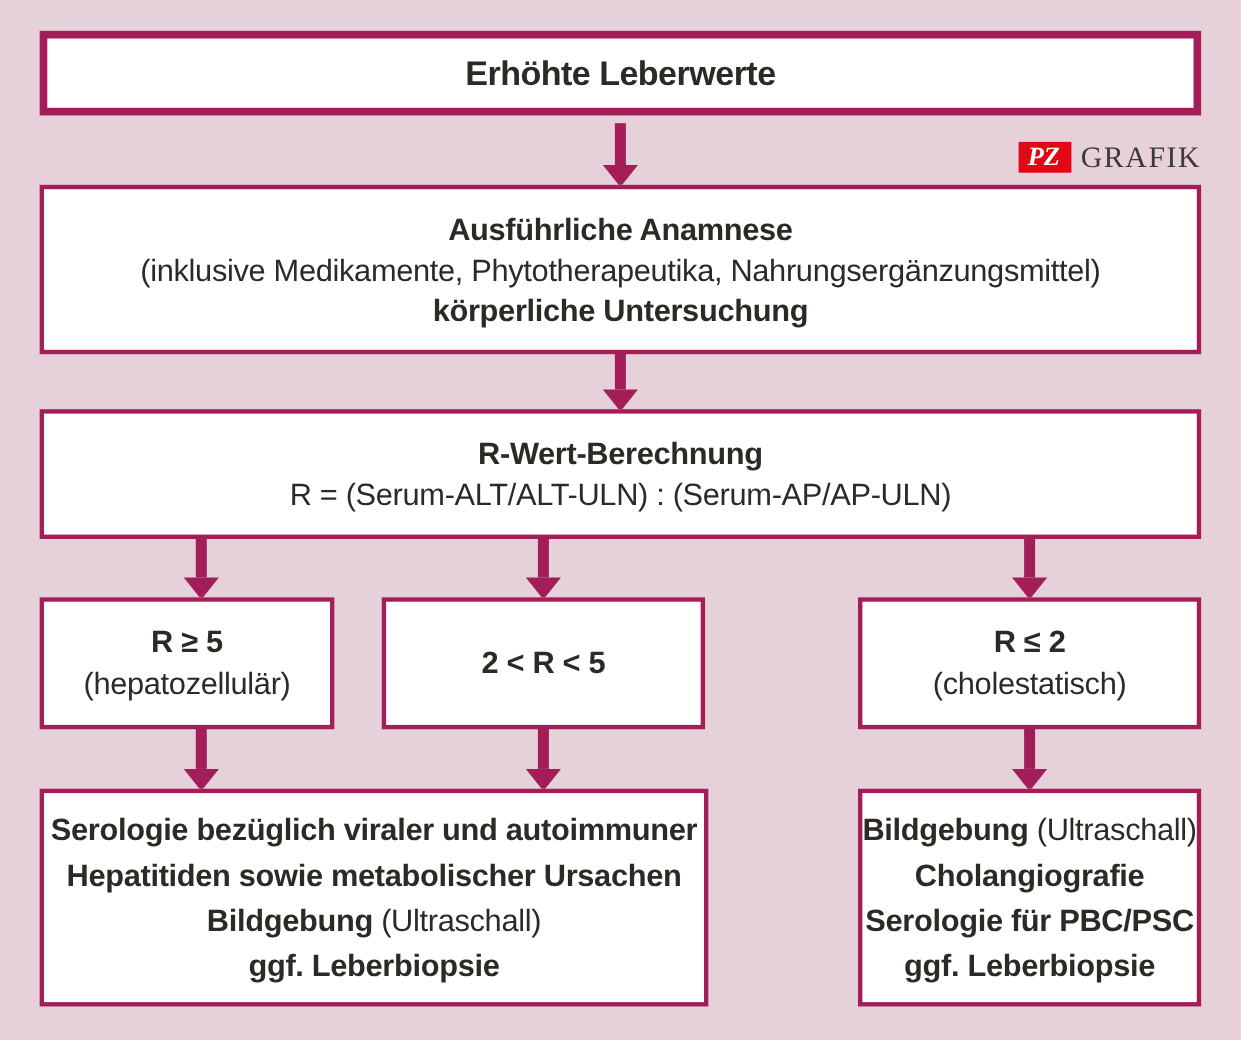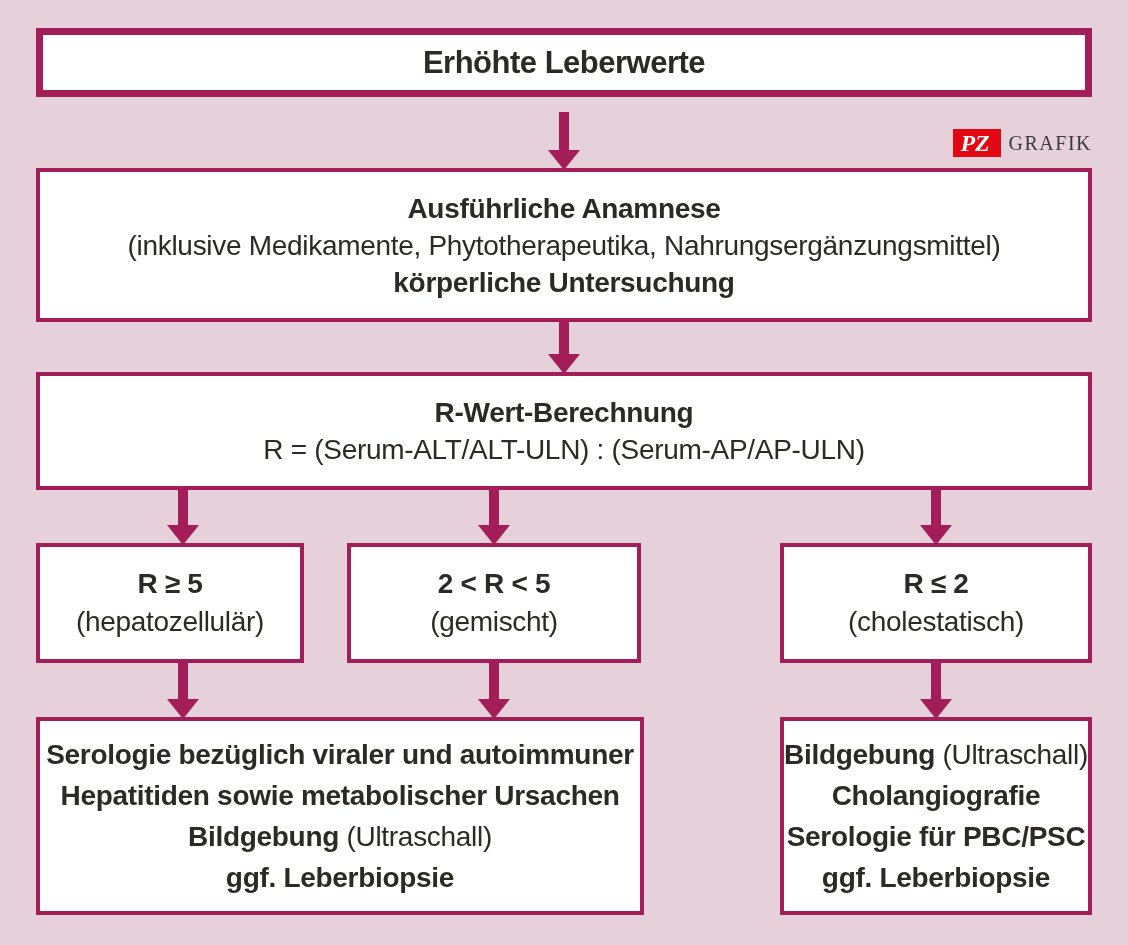--- a/index.html
+++ b/index.html
@@ -28,21 +28,21 @@
     display:flex;
     flex-direction:column;
     justify-content:center;
     align-items:center;
     text-align:center;
     letter-spacing:-0.3px;
   }
   .box .b{font-weight:bold;}
   .line{line-height:37px;font-size:28px;white-space:nowrap;}
 
-  #box-title{left:36px;top:28px;width:1056px;height:69px;border-width:7px;align-items:center;}
+  #box-title{left:36px;top:28px;width:1056px;height:77px;border-width:7px;align-items:center;}
   #box-title .line{font-size:31px;font-weight:bold;letter-spacing:-0.5px;}
 
   #box-anamnese{left:36px;top:168px;width:1056px;height:154px;}
   #box-rwert{left:36px;top:372px;width:1056px;height:118px;}
 
   #box-branch-hep{left:36px;top:543px;width:268px;height:120px;}
   #box-branch-mix{left:347px;top:543px;width:294px;height:120px;}
   #box-branch-chol{left:780px;top:543px;width:312px;height:120px;}
   .branch .line{line-height:38px;}
 
@@ -87,21 +87,21 @@
     background:var(--logo-red);
     color:#ffffff;
     width:48px;height:28px;
     display:flex;align-items:center;justify-content:center;
     font-family:"Liberation Serif","DejaVu Serif",serif;
     font-style:italic;font-weight:bold;font-size:24px;
     padding-right:3px;
   }
   .logo-label{
     font-family:"Liberation Serif","DejaVu Serif",serif;
-    font-size:20px;
+    font-size:27px;
     color:var(--logo-text);
     letter-spacing:1.5px;
     line-height:28px;
   }
 </style>
 </head>
 <body>
 
 <div class="canvas">
 
@@ -147,21 +147,20 @@
     <div class="stem"></div>
     <div class="head"></div>
   </div>
 
   <div class="box branch" id="box-branch-hep">
     <div class="line b">R ≥ 5</div>
     <div class="line">(hepatozellulär)</div>
   </div>
   <div class="box branch" id="box-branch-mix">
     <div class="line b">2 &lt; R &lt; 5</div>
-    <div class="line">(gemischt)</div>
   </div>
   <div class="box branch" id="box-branch-chol">
     <div class="line b">R ≤ 2</div>
     <div class="line">(cholestatisch)</div>
   </div>
 
   <div class="arrow" id="arrow-4a">
     <div class="stem"></div>
     <div class="head"></div>
   </div>

